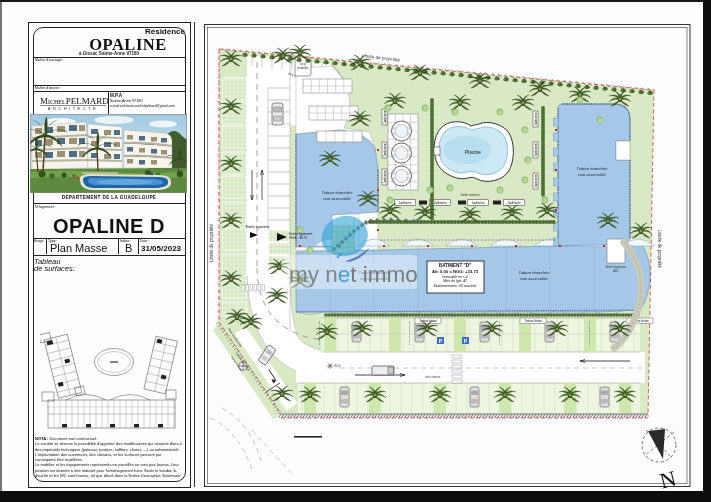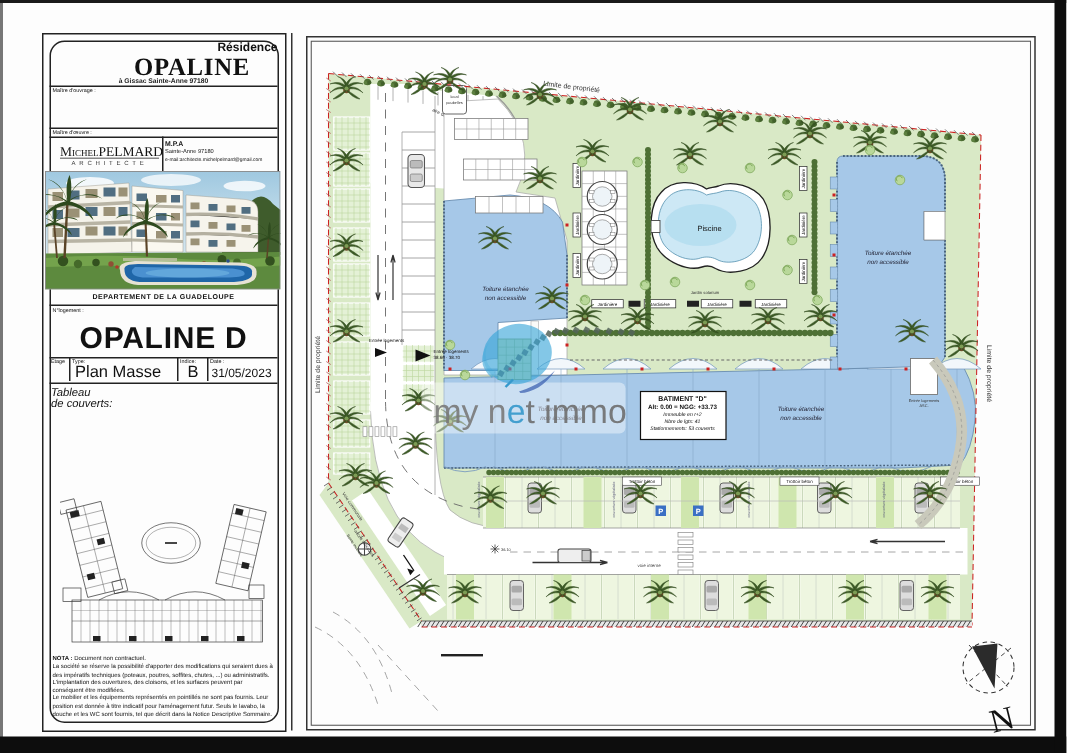--- a/index.html
+++ b/index.html
@@ -161,23 +161,23 @@
   <div class="abs" style="left:33px;top:238px;width:152px;height:16px;border-top:1px solid #222;border-bottom:1px solid #222;"></div>
   <div class="abs" style="left:46px;top:238px;width:0;height:16px;border-left:1px solid #222;"></div>
   <div class="abs" style="left:118px;top:238px;width:0;height:16px;border-left:1px solid #222;"></div>
   <div class="abs" style="left:138px;top:238px;width:0;height:16px;border-left:1px solid #222;"></div>
   <div class="abs tinylabel" style="left:34px;top:239px;">Etage</div>
   <div class="abs tinylabel" style="left:48px;top:239px;">Type:</div>
   <div class="abs tinylabel" style="left:120px;top:239px;">Indice:</div>
   <div class="abs tinylabel" style="left:140px;top:239px;">Date :</div>
   <div class="abs t-pm" style="left:50px;top:242px;">Plan Masse</div>
   <div class="abs t-pm" style="left:125px;top:242px;">B</div>
-  <div class="abs" style="left:141px;top:243.5px;font-size:8px;font-weight:normal;color:#111;">31/05/2023</div>
+  <div class="abs" style="left:141px;top:243.5px;font-size:8px;font-weight:bold;color:#111;">31/05/2023</div>
   <div class="abs t-tab" style="left:34px;top:257px;">Tableau</div>
-  <div class="abs t-tab" style="left:34px;top:264px;">de couverts:</div>
+  <div class="abs t-tab" style="left:34px;top:264px;">de surfaces:</div>
 
   <div class="abs" style="left:40px;top:328px;width:140px;height:106px;" id="miniplan"><svg width="140" height="106" viewBox="0 0 140 106" xmlns="http://www.w3.org/2000/svg">
       <g transform="rotate(-14 28 38)">
         <rect x="11" y="7" width="24" height="60" fill="none" stroke="#333" stroke-width="0.45"></rect>
         <line x1="11" y1="13" x2="35" y2="13" stroke="#555" stroke-width="0.3"></line>
         <line x1="11" y1="21" x2="35" y2="21" stroke="#555" stroke-width="0.3"></line>
         <line x1="11" y1="29" x2="35" y2="29" stroke="#555" stroke-width="0.3"></line>
         <line x1="11" y1="37" x2="35" y2="37" stroke="#555" stroke-width="0.3"></line>
         <line x1="11" y1="45" x2="35" y2="45" stroke="#555" stroke-width="0.3"></line>
         <line x1="11" y1="53" x2="35" y2="53" stroke="#555" stroke-width="0.3"></line>

